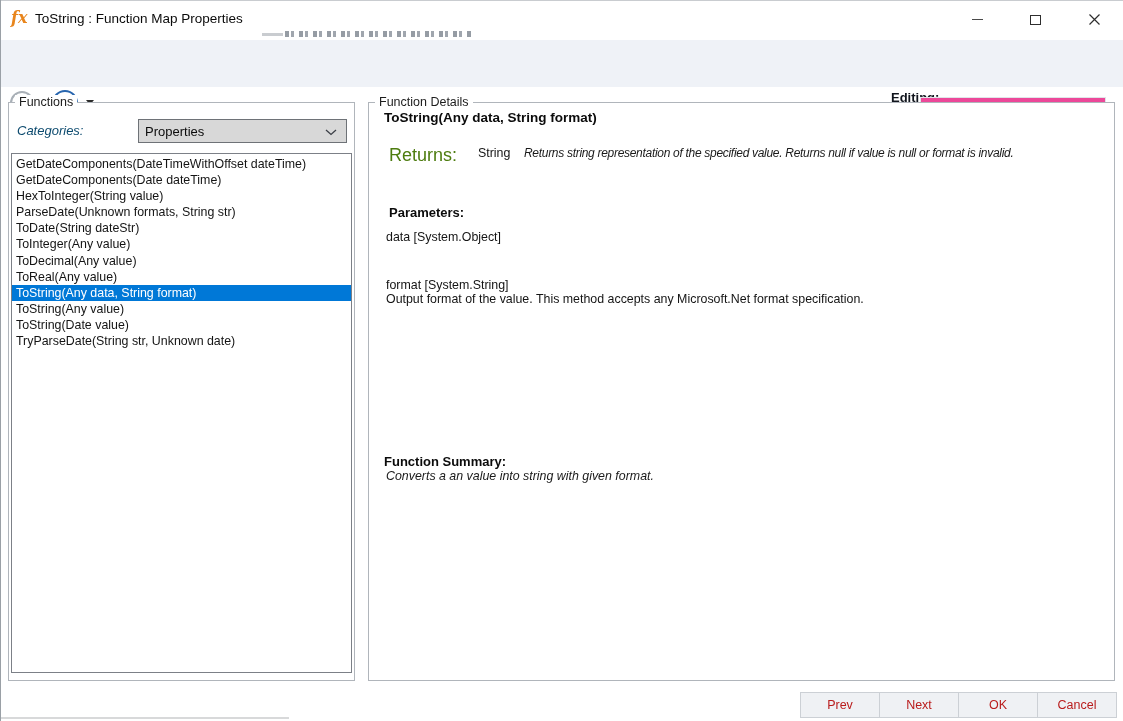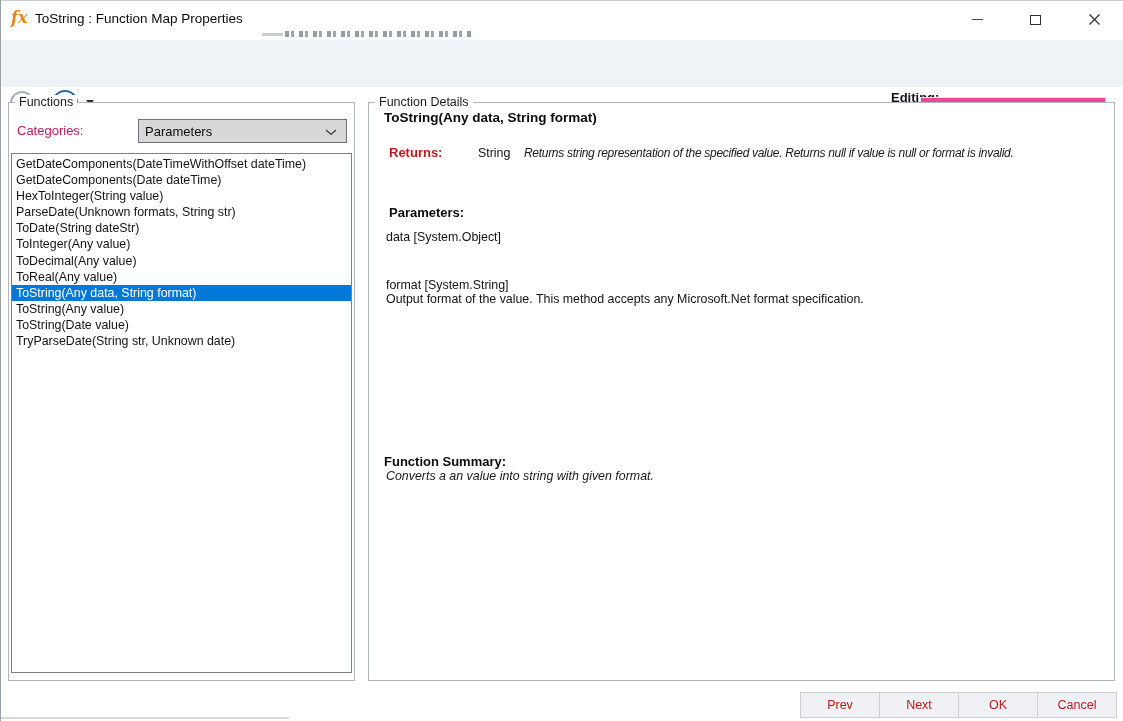--- a/index.html
+++ b/index.html
@@ -42,34 +42,34 @@
   .editing-combo .caret-down { position:absolute; right:7px; top:9px; border-left-width:4px; border-right-width:4px; border-top-width:5px; }
 
   
   .groupbox { position:absolute; border:1px solid #b0b5bb; background:#ffffff; }
   .gb-functions { left:8px; top:102px; width:347px; height:579px; }
   .gb-details   { left:368px; top:102px; width:747px; height:579px; }
   .gb-label { position:absolute; left:6px; top:-8px; background:#ffffff; padding:0 4px;
               font-size:12.5px; color:#1c1c1c; line-height:15px; }
 
   
-  .categories-label { position:absolute; left:8px; top:20px; font-size:13px; color:#be185d; }
+  .categories-label { position:absolute; left:8px; top:20px; font-size:13px; color:#0c4a6e;font-style:italic; }
   .categories-combo { position:absolute; left:129px; top:16px; width:209px; height:24px;
                       background:#d8d8d8; border:1px solid #6e7277; }
   .categories-combo .value { position:absolute; left:6px; top:4px; font-size:13px; color:#0b0b0b; }
   .categories-combo svg { position:absolute; right:9px; top:9px; }
   .function-list { position:absolute; left:2px; top:50px; width:341px; height:520px;
                    background:#ffffff; border:1px solid #7c8087; padding:2px 0 0 2px; overflow:hidden; }
   .list-item { height:16.1px; line-height:16.1px; font-size:12.4px; color:#141414;
                padding-left:2px; white-space:nowrap; }
   .list-item.selected { background:#0078d7; color:#ffffff; margin-left:-2px; padding-left:4px; }
 
   
   .fn-signature { position:absolute; left:15px; top:7px; font-size:13.5px; font-weight:700; color:#0b0b0b; }
-  .returns-label { position:absolute; left:20px; top:42px; font-size:13px; font-weight:700; color:#b91c1c; }
+  .returns-label { position:absolute; left:20px; top:42px; font-size:18px; font-weight:400; color:#4d7c0f; }
   .returns-type  { position:absolute; left:109px; top:43px; font-size:12.4px; color:#141414; }
   .returns-desc  { position:absolute; left:155px; top:43px; font-size:12px; font-style:italic;
                    letter-spacing:-0.3px; color:#1a1a1a; white-space:nowrap; }
   .parameters-label { position:absolute; left:20px; top:102px; font-size:13px; font-weight:700; color:#0b0b0b; }
   .param0-name { position:absolute; left:17px; top:127px; font-size:12.4px; color:#141414; }
   .param1-name { position:absolute; left:17px; top:175px; font-size:12.4px; color:#141414; }
   .param1-desc { position:absolute; left:17px; top:189px; font-size:12.4px; color:#141414; }
   .summary-label { position:absolute; left:15px; top:351px; font-size:13px; font-weight:700; color:#0b0b0b; }
   .summary-text  { position:absolute; left:17px; top:366px; font-size:12.4px; font-style:italic; color:#1a1a1a; }
 
@@ -123,21 +123,21 @@
     <div class="editing-combo">
       <span class="value">ToString</span>
       <span class="caret-down"></span>
     </div>
   </div>
 
   <div class="groupbox gb-functions">
     <span class="gb-label">Functions</span>
     <span class="categories-label">Categories:</span>
     <div class="categories-combo">
-      <span class="value">Parameters</span>
+      <span class="value">Properties</span>
       <svg width="12" height="7">
         <polyline points="1,1 6,5.5 11,1" stroke="#3b3f46" stroke-width="1.3" fill="none"></polyline>
       </svg>
     </div>
     <div class="function-list">
         <div class="list-item">GetDateComponents(DateTimeWithOffset dateTime)</div>
         <div class="list-item">GetDateComponents(Date dateTime)</div>
         <div class="list-item">HexToInteger(String value)</div>
         <div class="list-item">ParseDate(Unknown formats, String str)</div>
         <div class="list-item">ToDate(String dateStr)</div>

